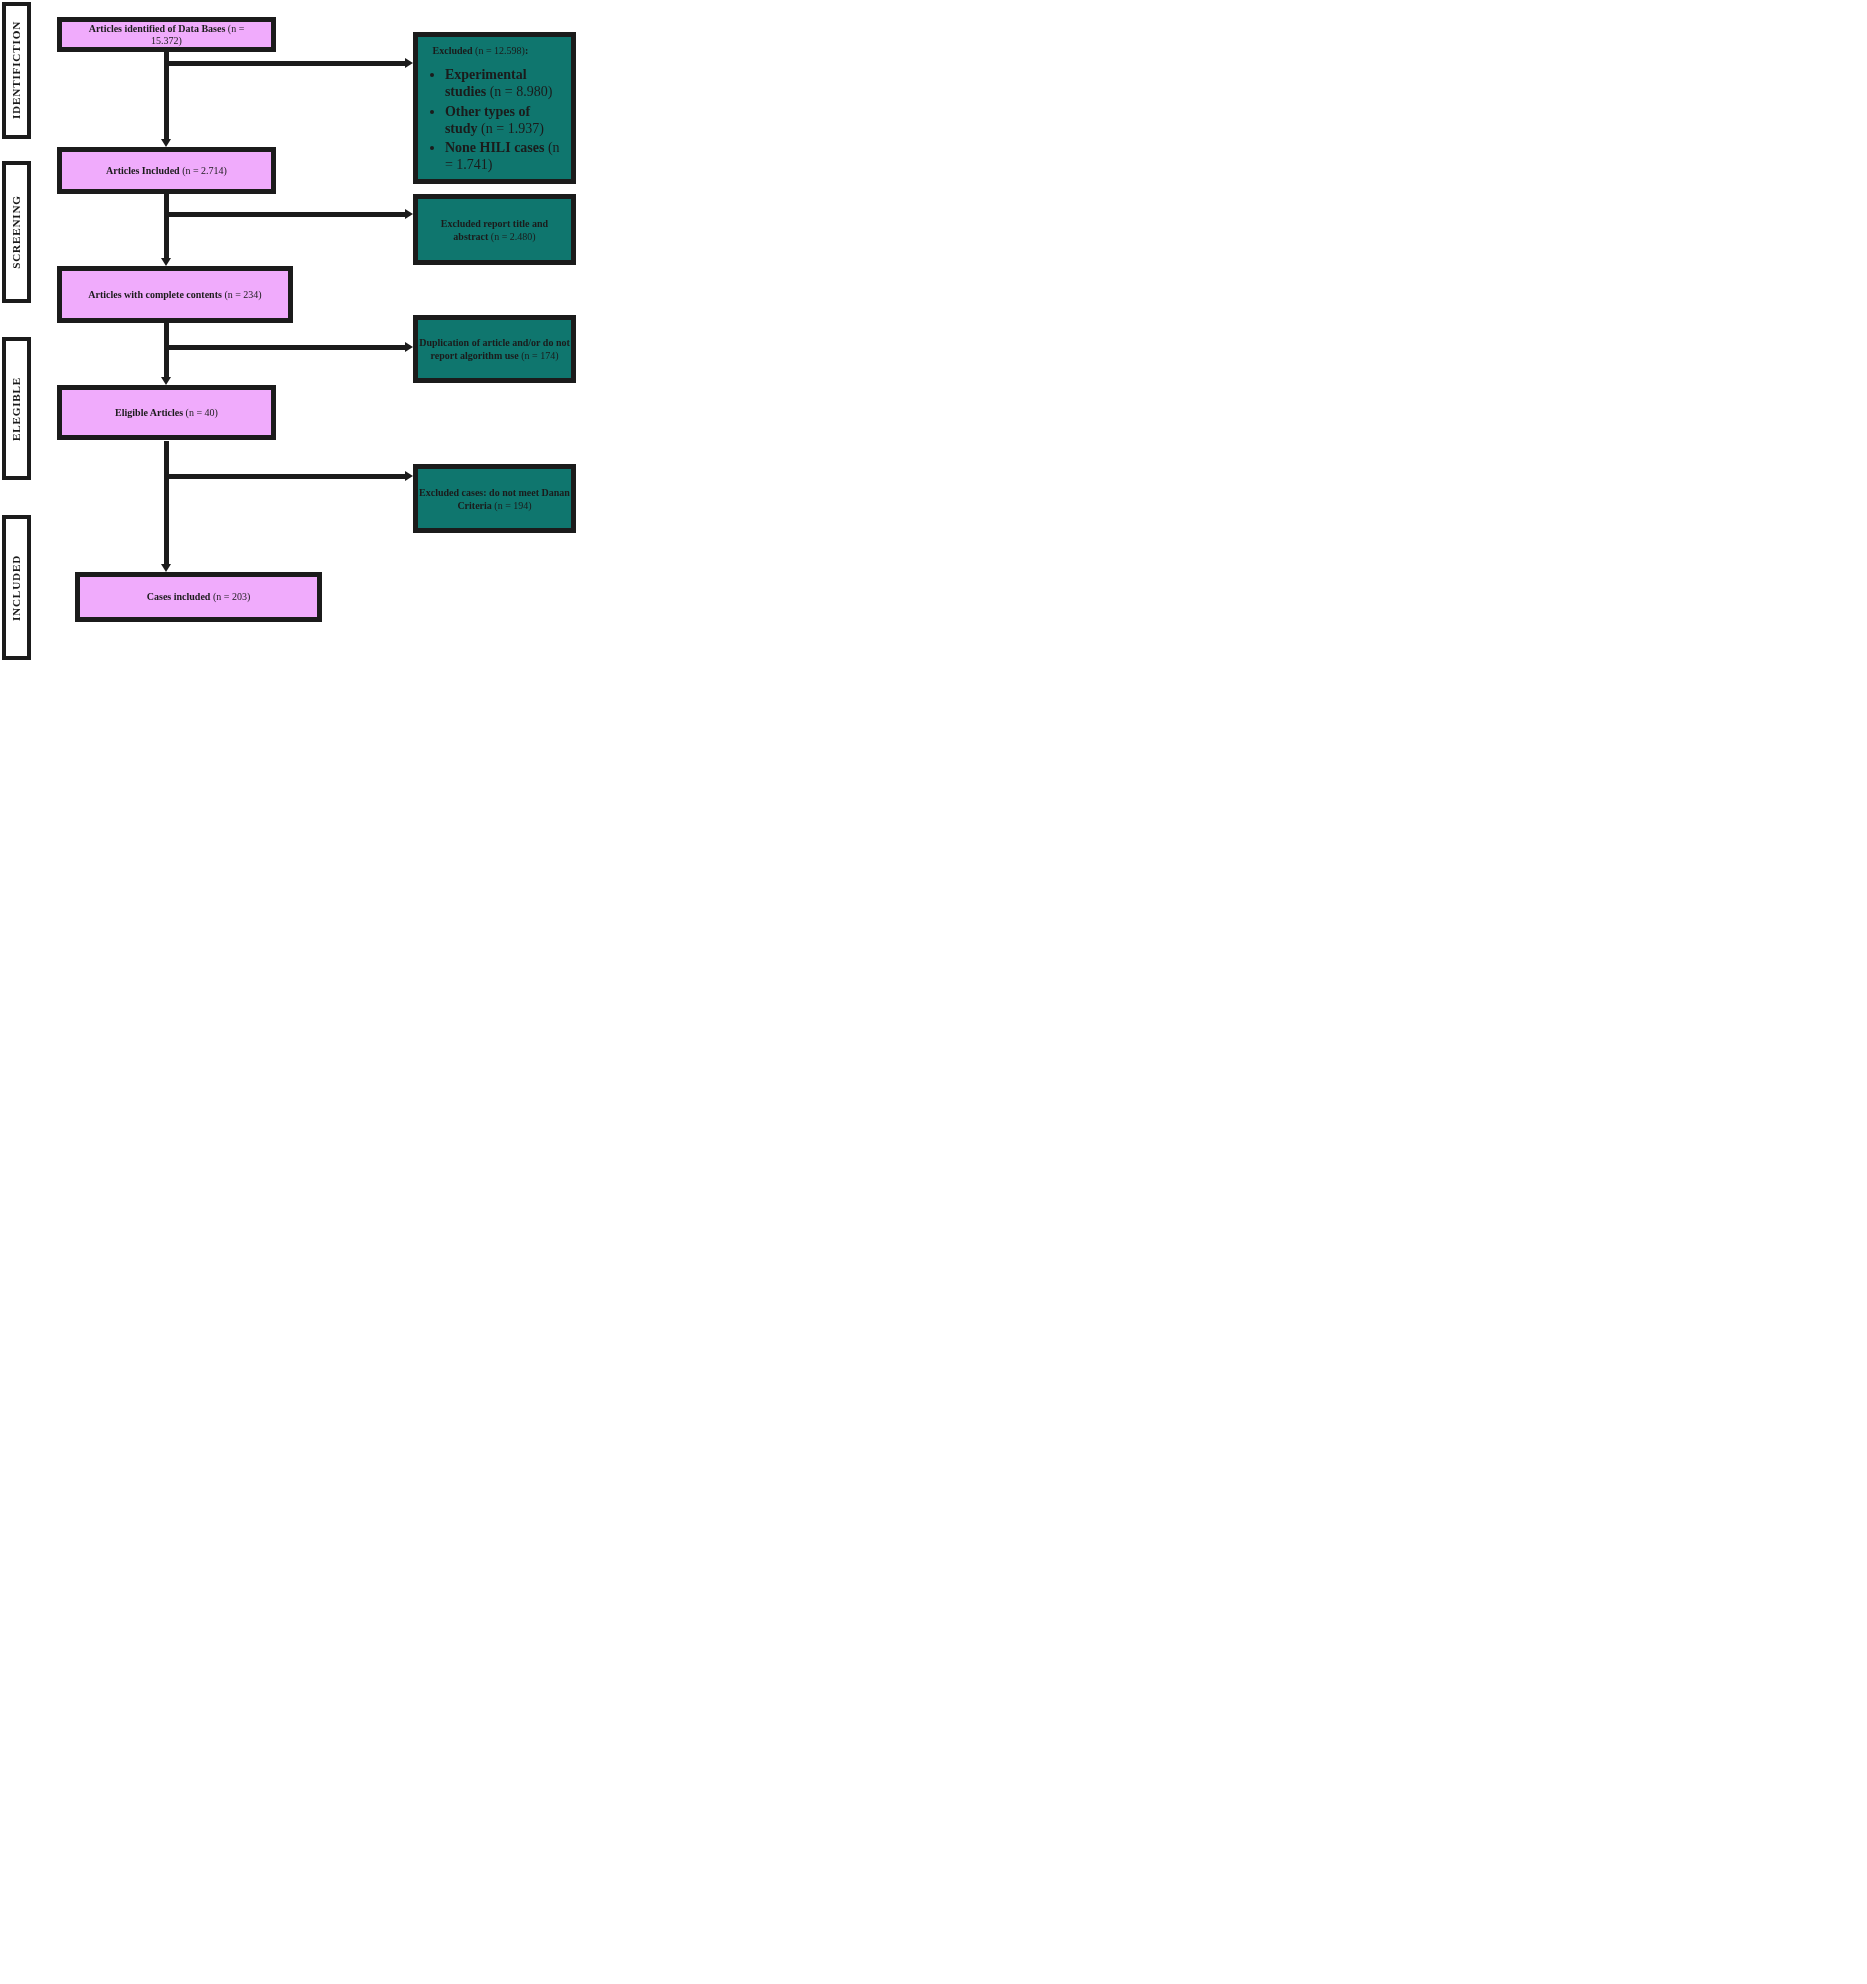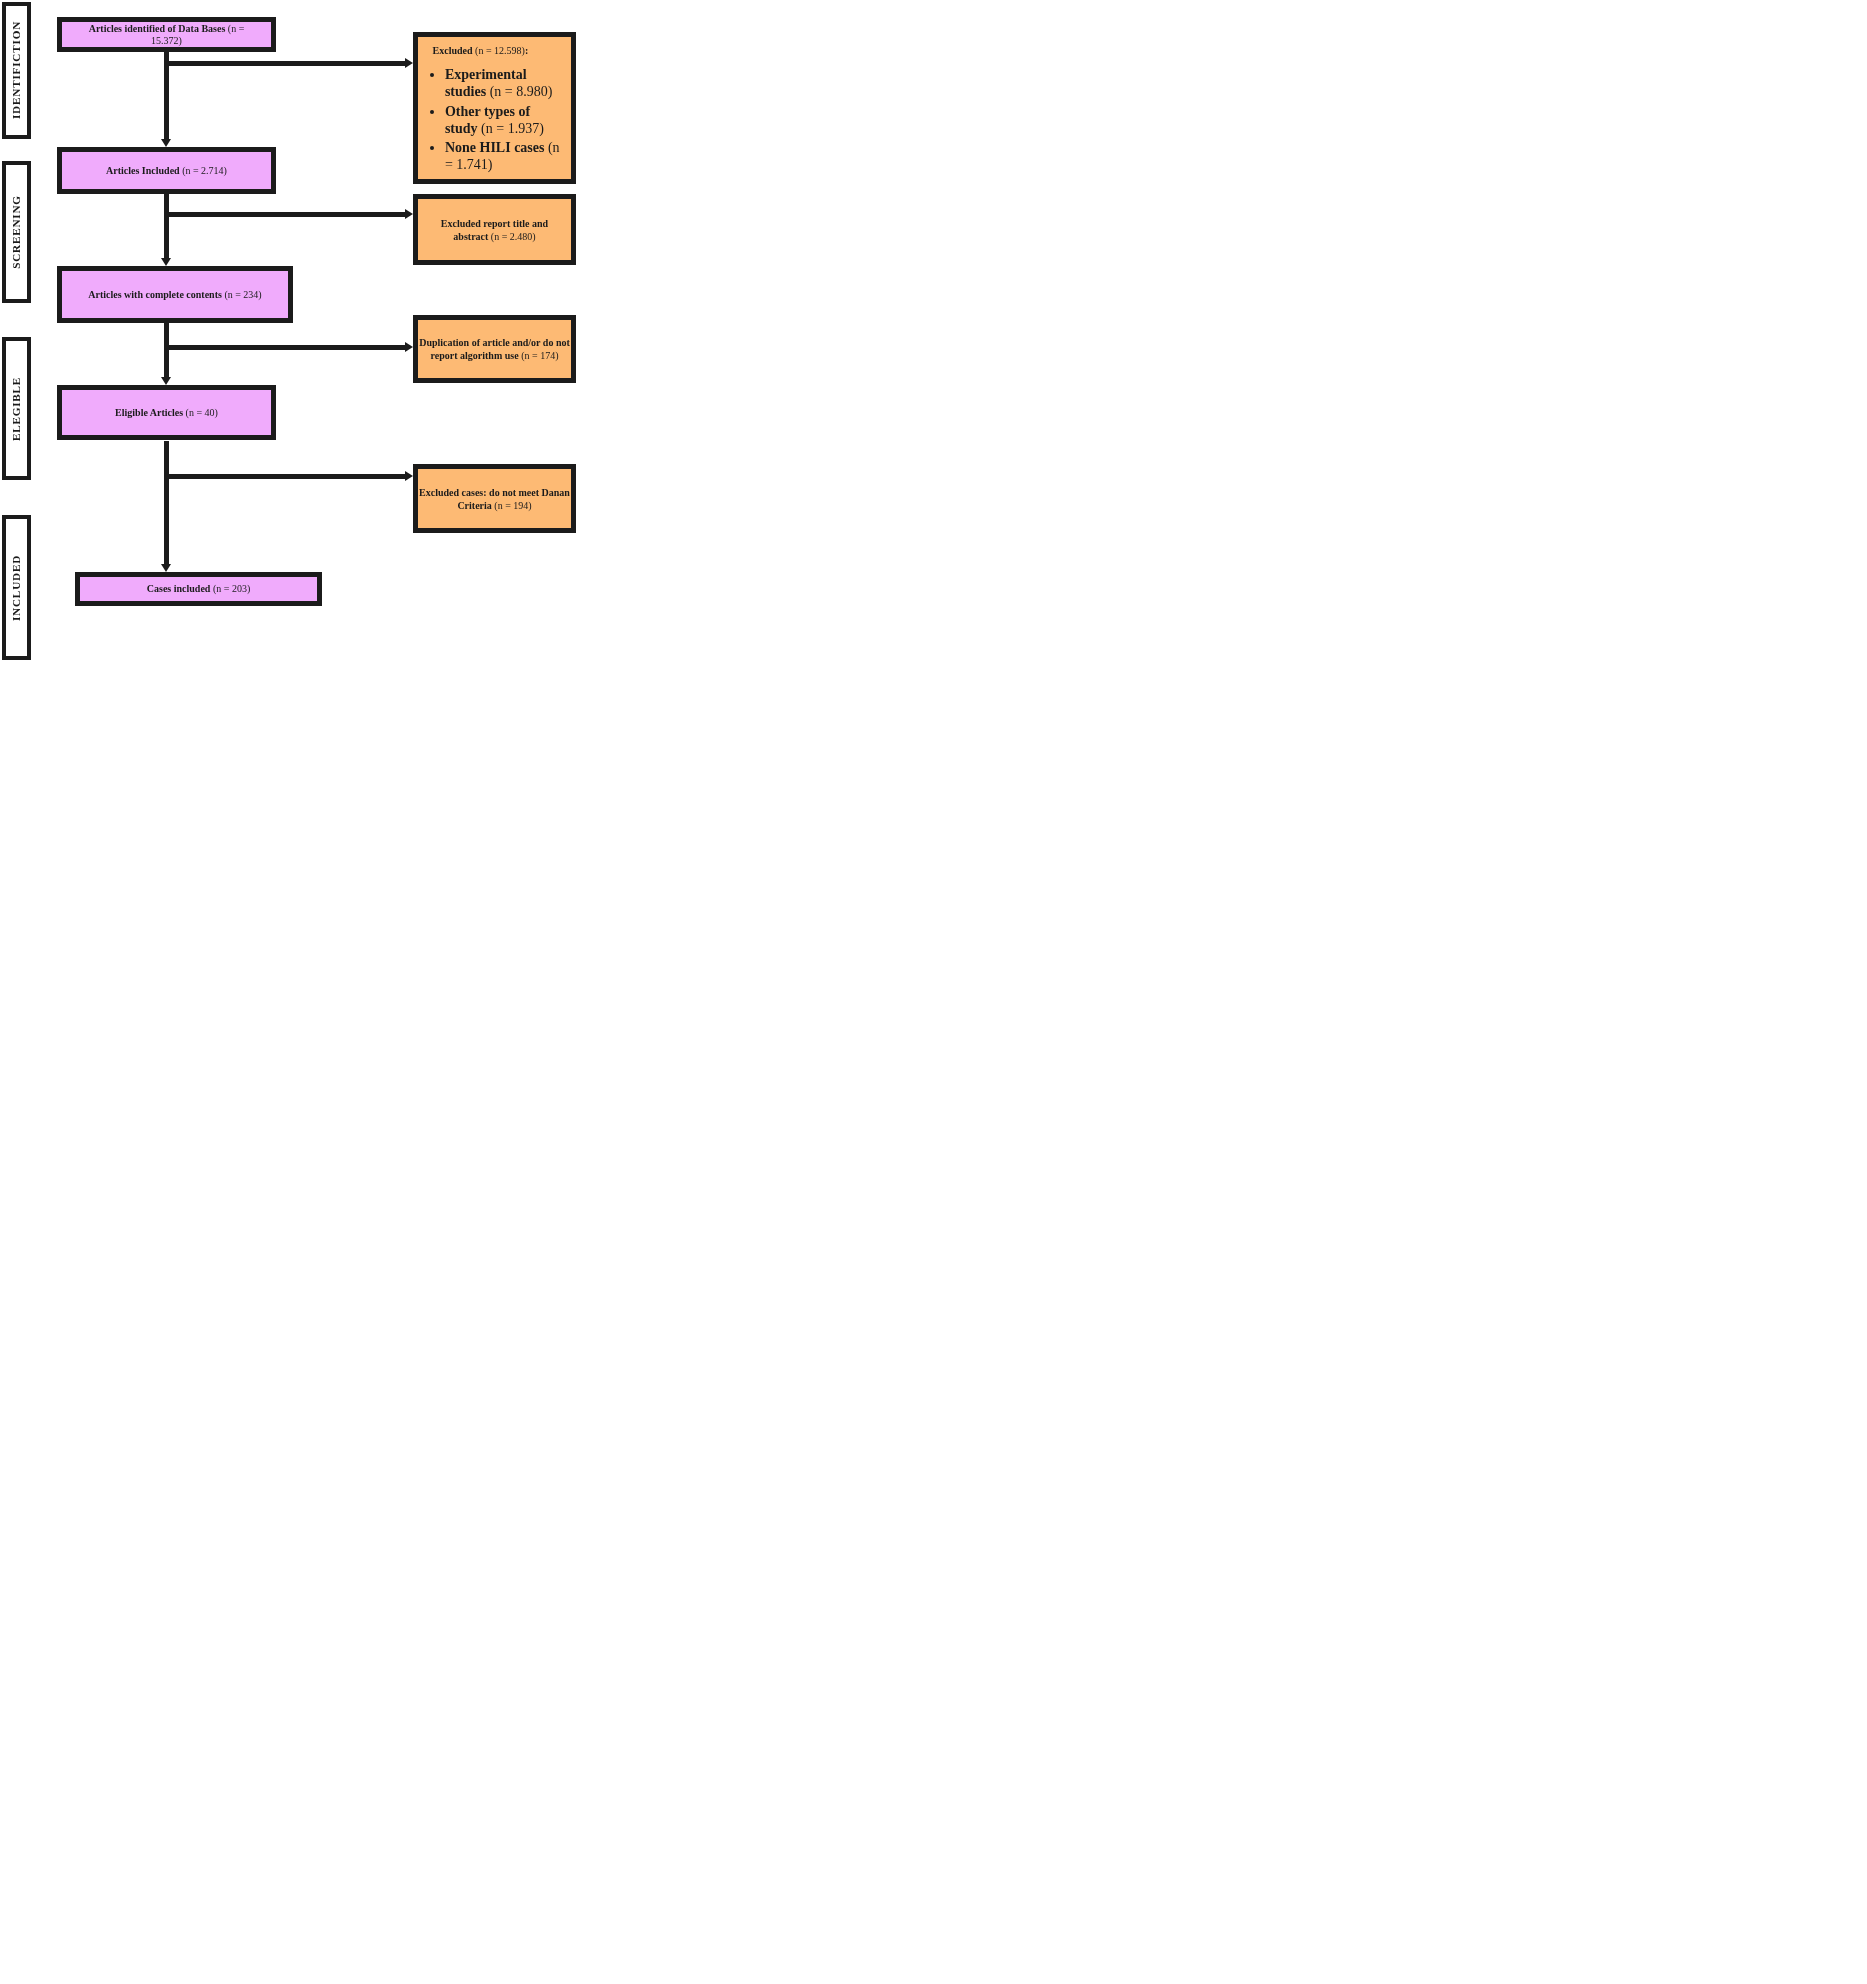--- a/index.html
+++ b/index.html
@@ -52,21 +52,21 @@
   }
   .b { font-weight: bold; }
   .r { font-weight: normal; }
 
   
   .exclbox {
     position: absolute;
     left: 413px;
     width: 163px;
     border: 5px solid #1b1b1b;
-    background: #fdba74;
+    background: #0f766e;
   }
   .excl-center {
     display: flex;
     align-items: center;
     justify-content: center;
     text-align: center;
   }
   .excl-center .txt { font-size: 10px; line-height: 1.3; }
   #excl-title-abstract .txt { max-width: 140px; }
   #excl-duplication .txt { max-width: 160px; }
@@ -132,21 +132,21 @@
   </div>
 
   <div class="flowbox" style="left:57px; top:266px; width:236px; height:57px;">
     <div class="txt"><span class="b">Articles with complete contents</span> <span class="r">(n = 234)</span></div>
   </div>
 
   <div class="flowbox" style="left:57px; top:385px; width:219px; height:55px;">
     <div class="txt"><span class="b">Eligible Articles</span> <span class="r">(n = 40)</span></div>
   </div>
 
-  <div class="flowbox" style="left:75px; top:572px; width:247px; height:34px;text-align:right;">
+  <div class="flowbox" style="left:75px; top:572px; width:247px; height:50px;text-align:right;">
     <div class="txt"><span class="b">Cases included</span> <span class="r">(n = 203)</span></div>
   </div>
 
   <div class="exclbox" id="excl-initial" style="top:32px; height:152px;">
     <div class="hdr"><span class="b">Excluded</span> <span class="r">(n = 12.598)</span><span class="b">:</span></div>
     <ul>
       <li><span class="b">Experimental studies</span> <span class="r">(n = 8.980)</span></li>
       <li><span class="b">Other types of study</span> <span class="r">(n = 1.937)</span></li>
       <li><span class="b">None HILI cases</span> <span class="r">(n = 1.741)</span></li>
     </ul>

